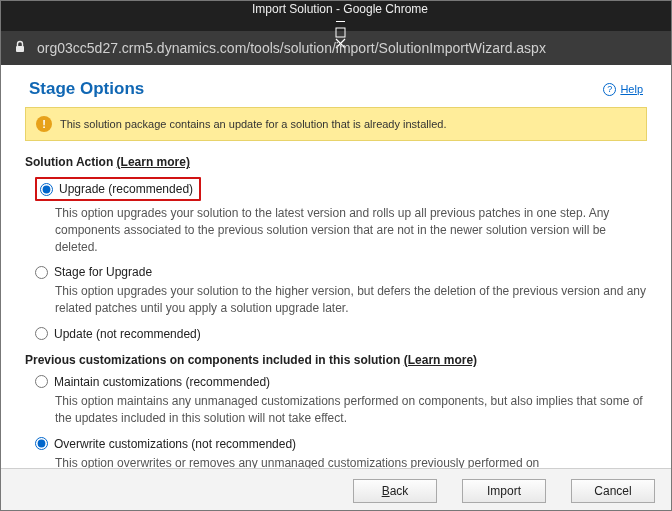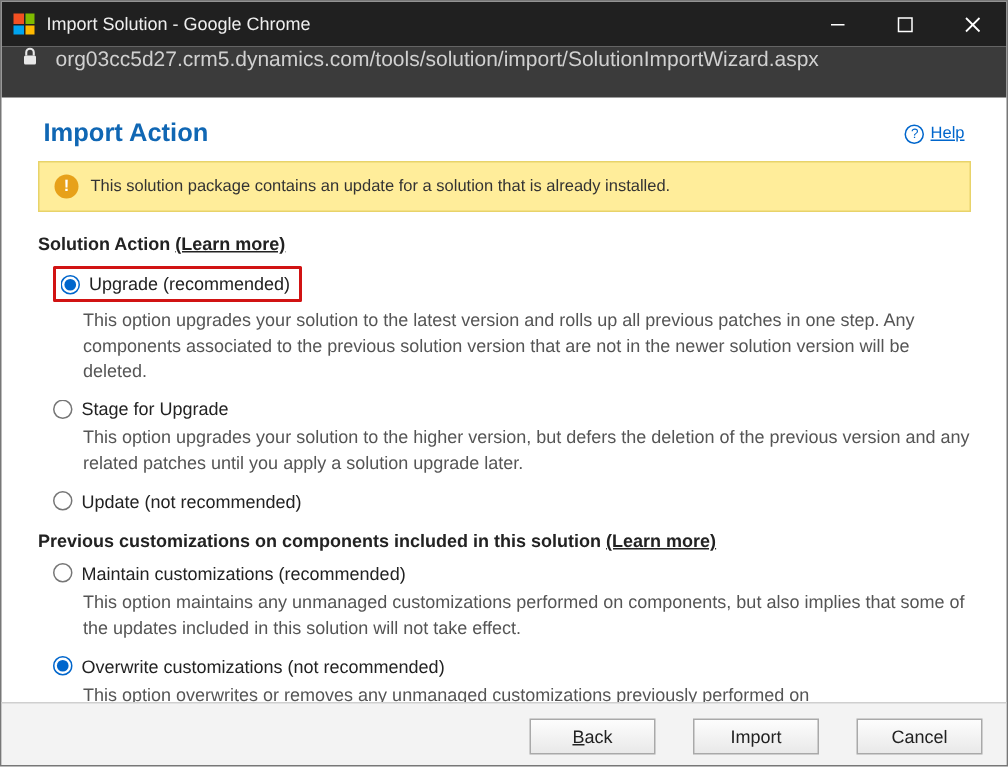--- a/index.html
+++ b/index.html
@@ -13,37 +13,39 @@
     overflow: hidden;
     border: 1px solid #777;
   }
   .titlebar {
     height: 30px;
     background: #202020;
     color: #fff;
     display: flex;
     align-items: center;
     padding-left: 8px;
+    flex-direction: column;
   }
   .titlebar .logo {
     width: 14px; height: 14px;
     display: grid; grid-template-columns: 1fr 1fr; grid-template-rows: 1fr 1fr;
     gap: 1px; margin-right: 8px;
   }
   .titlebar .logo span:nth-child(1){background:#f25022}
   .titlebar .logo span:nth-child(2){background:#7fba00}
   .titlebar .logo span:nth-child(3){background:#00a4ef}
   .titlebar .logo span:nth-child(4){background:#ffb900}
   .titlebar .title { flex: 1; font-size: 12px; color: #eee; }
   .winbtn { width: 45px; height: 30px; display:flex; align-items:center; justify-content:center; color:#fff; font-size:12px;}
   .winbtn svg { stroke:#fff; fill:none; }
   .addrbar {
     height: 34px;
     background: #3b3b3b;
     display:flex;
+    align-items:center;
     padding: 0 12px;
     color:#d0d0d0;
     font-size:14px;
   }
   .addrbar .lock { margin-right:10px; }
   .content-wrap {
     height: calc(511px - 30px - 34px - 44px);
     overflow:hidden;
     position:relative;
   }
@@ -164,21 +166,21 @@
     <svg width="14" height="14" viewBox="0 0 14 14">
         <rect x="3" y="6" width="8" height="6" rx="1" fill="#e8e8e8"></rect>
         <path d="M4.5 6 V4 a2.5 2.5 0 0 1 5 0 V6" fill="none" stroke="#e8e8e8" stroke-width="1.4"></path>
       </svg>
   </span>
   <span>org03cc5d27.crm5.dynamics.com/tools/solution/import/SolutionImportWizard.aspx</span>
 </div>
 
 <div class="content-wrap">
   <div class="header-row">
-    <h1>Import Action</h1>
+    <h1>Stage Options</h1>
     <a class="help-link">
       <span class="qicon">?</span>
       <span style="text-decoration:underline">Help</span>
     </a>
   </div>
 
   <div class="scroll-area">
 
     <div class="banner">
       <span class="warn-icon">!</span>

